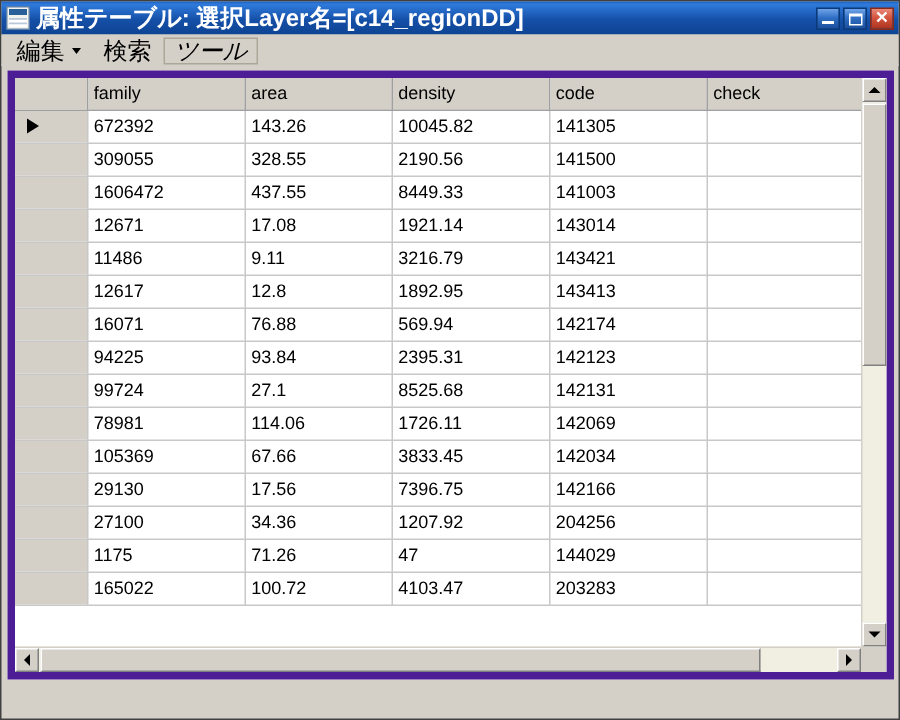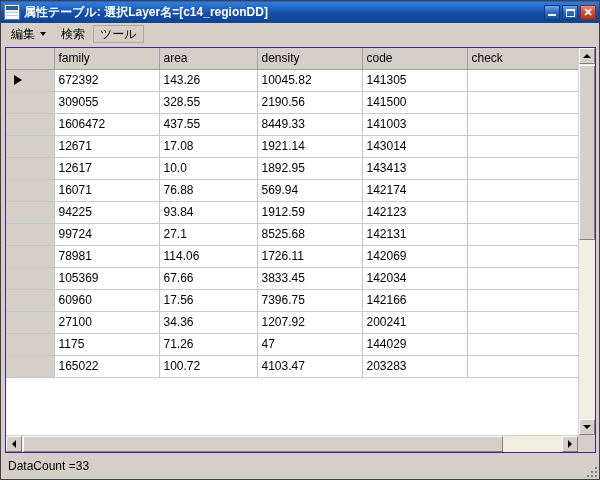--- a/index.html
+++ b/index.html
@@ -54,21 +54,21 @@
   .title-icon::after {
     content: "";
     position: absolute;
     left: 1px; top: 7px; right: 1px; bottom: 1px;
     background:
       linear-gradient(to bottom, #b9c8da 0 1px, transparent 1px 3px) repeat-y,
       #ffffff;
     background-size: 100% 3px;
   }
   .title-text {
-    font-size: 12px;
+    font-size: 16px;
     font-weight: bold;
     white-space: nowrap;
     overflow: hidden;
     text-overflow: ellipsis;
     flex: 1 1 auto;
     letter-spacing: 0px;
   }
   .title-buttons {
     display: flex;
     flex: 0 0 auto;
@@ -123,44 +123,45 @@
     padding: 2px 0 0 3px;
     border-bottom: 1px solid #d4d0c8;
   }
   .menu-item {
     height: 18px;
     display: flex;
     align-items: center;
     padding: 0 6px;
     border: 1px solid #d4d0c8;
     box-sizing: border-box;
-    font-size: 12px;
+    font-size: 16px;
     white-space: nowrap;
     margin-right: 1px;
   }
   .menu-item.boxed {
     border: 1px solid #aca899;
     background: #d4d0c8;
+    font-style: italic;
   }
   .caret {
     margin-left: 5px;
     width: 0; height: 0;
     border-left: 3px solid transparent;
     border-right: 3px solid transparent;
     border-top: 4px solid #000;
   }
   
   .grid-wrap {
     position: absolute;
     left: 4px;
     top: 46px;
     width: 591px;
     height: 406px;
     box-sizing: border-box;
-    border: 1px solid #4c1d95;
+    border: 5px solid #4c1d95;
     background: #ffffff;
     overflow: hidden;
     padding-left: 45px;
   }
   .grid-scrollarea {
     position: absolute;
     left: 0; top: 0;
     right: 17px;
     bottom: 17px;
     overflow: hidden;
@@ -386,39 +387,47 @@
           <tr>
               <td class="rowhdr"></td>
               <td>12671</td>
               <td>17.08</td>
               <td>1921.14</td>
               <td>143014</td>
               <td></td>
             </tr>
           <tr>
               <td class="rowhdr"></td>
+              <td>11486</td>
+              <td>9.11</td>
+              <td>3216.79</td>
+              <td>143421</td>
+              <td></td>
+            </tr>
+          <tr>
+              <td class="rowhdr"></td>
               <td>12617</td>
-              <td>10.0</td>
+              <td>12.8</td>
               <td>1892.95</td>
               <td>143413</td>
               <td></td>
             </tr>
           <tr>
               <td class="rowhdr"></td>
               <td>16071</td>
               <td>76.88</td>
               <td>569.94</td>
               <td>142174</td>
               <td></td>
             </tr>
           <tr>
               <td class="rowhdr"></td>
               <td>94225</td>
               <td>93.84</td>
-              <td>1912.59</td>
+              <td>2395.31</td>
               <td>142123</td>
               <td></td>
             </tr>
           <tr>
               <td class="rowhdr"></td>
               <td>99724</td>
               <td>27.1</td>
               <td>8525.68</td>
               <td>142131</td>
               <td></td>
@@ -434,32 +443,32 @@
           <tr>
               <td class="rowhdr"></td>
               <td>105369</td>
               <td>67.66</td>
               <td>3833.45</td>
               <td>142034</td>
               <td></td>
             </tr>
           <tr>
               <td class="rowhdr"></td>
-              <td>60960</td>
+              <td>29130</td>
               <td>17.56</td>
               <td>7396.75</td>
               <td>142166</td>
               <td></td>
             </tr>
           <tr>
               <td class="rowhdr"></td>
               <td>27100</td>
               <td>34.36</td>
               <td>1207.92</td>
-              <td>200241</td>
+              <td>204256</td>
               <td></td>
             </tr>
           <tr>
               <td class="rowhdr"></td>
               <td>1175</td>
               <td>71.26</td>
               <td>47</td>
               <td>144029</td>
               <td></td>
             </tr>
@@ -492,25 +501,14 @@
         </div>
       <div class="sb-thumb"></div>
       <div class="sb-btn sb-right">
           <span class="arr arr-right"></span>
         </div>
     </div>
 
     <div class="sb-corner"></div>
   </div>
 
-  <div class="statusbar">
-    <span>DataCount =33</span>
-    <span class="status-grip">
-      <i style="right:0;bottom:0;"></i>
-      <i style="right:4px;bottom:0;"></i>
-      <i style="right:8px;bottom:0;"></i>
-      <i style="right:0;bottom:4px;"></i>
-      <i style="right:4px;bottom:4px;"></i>
-      <i style="right:0;bottom:8px;"></i>
-    </span>
-  </div>
 
 </div>
 
 </body></html>

